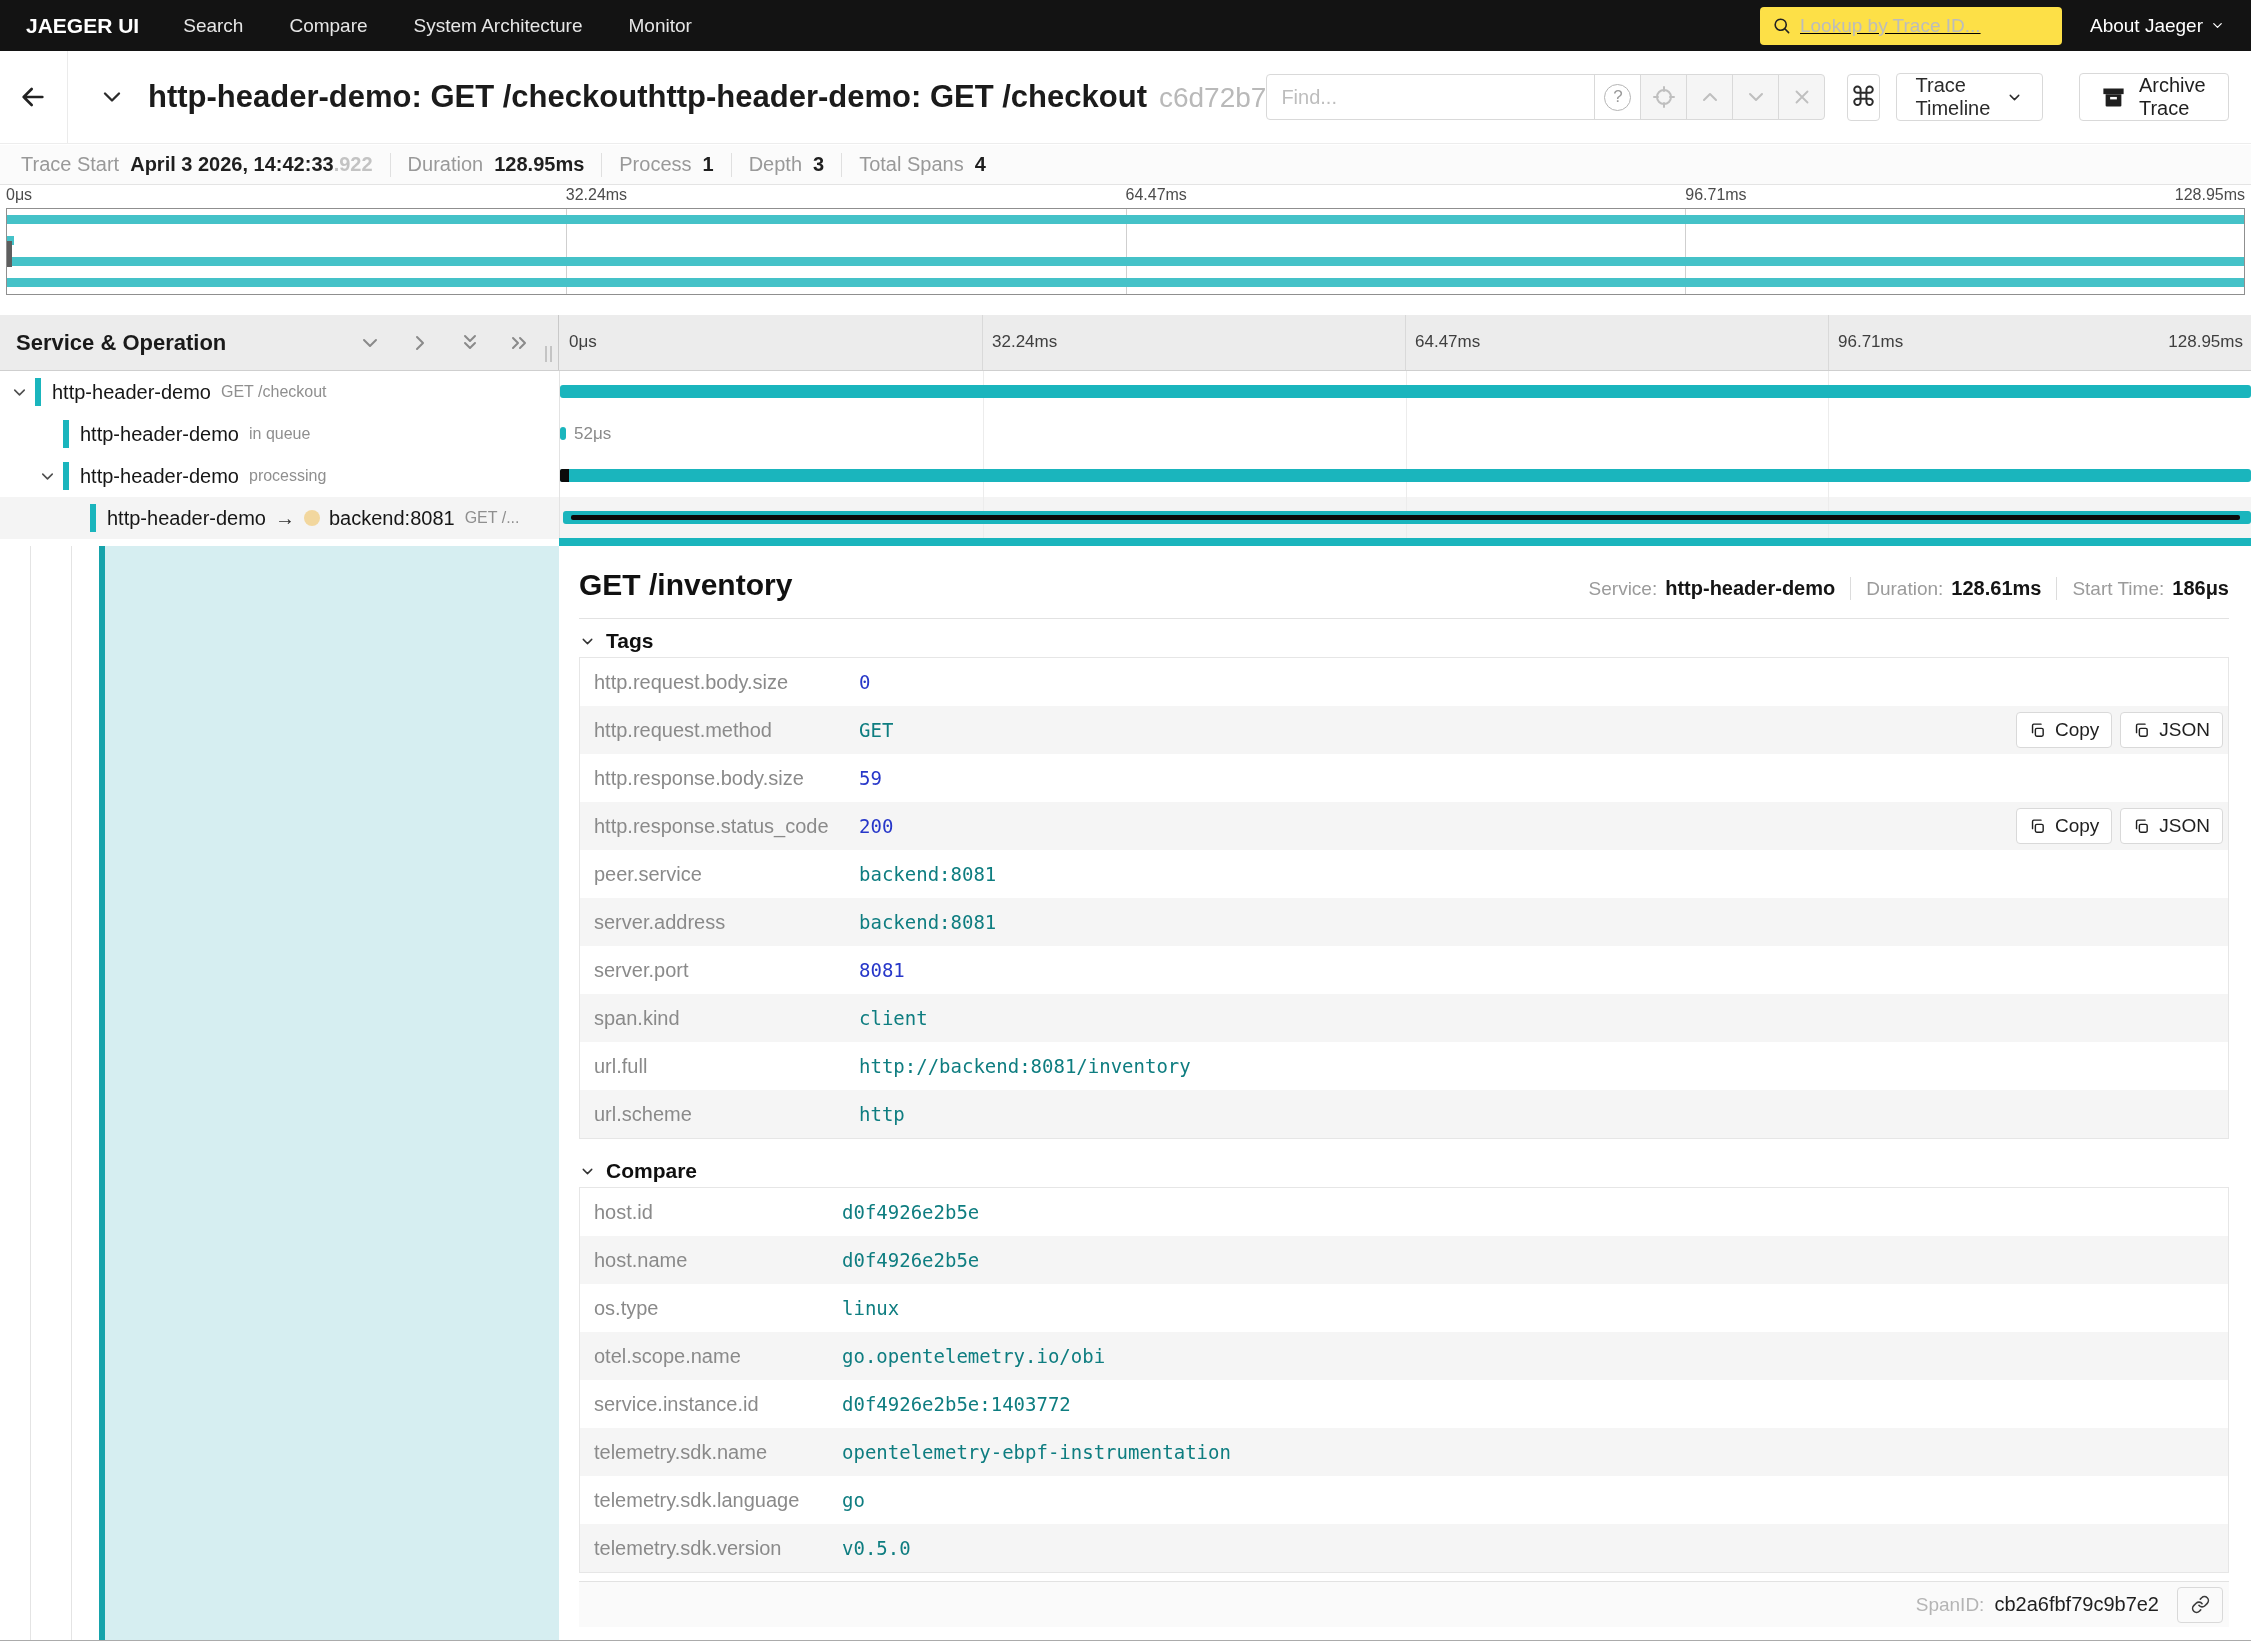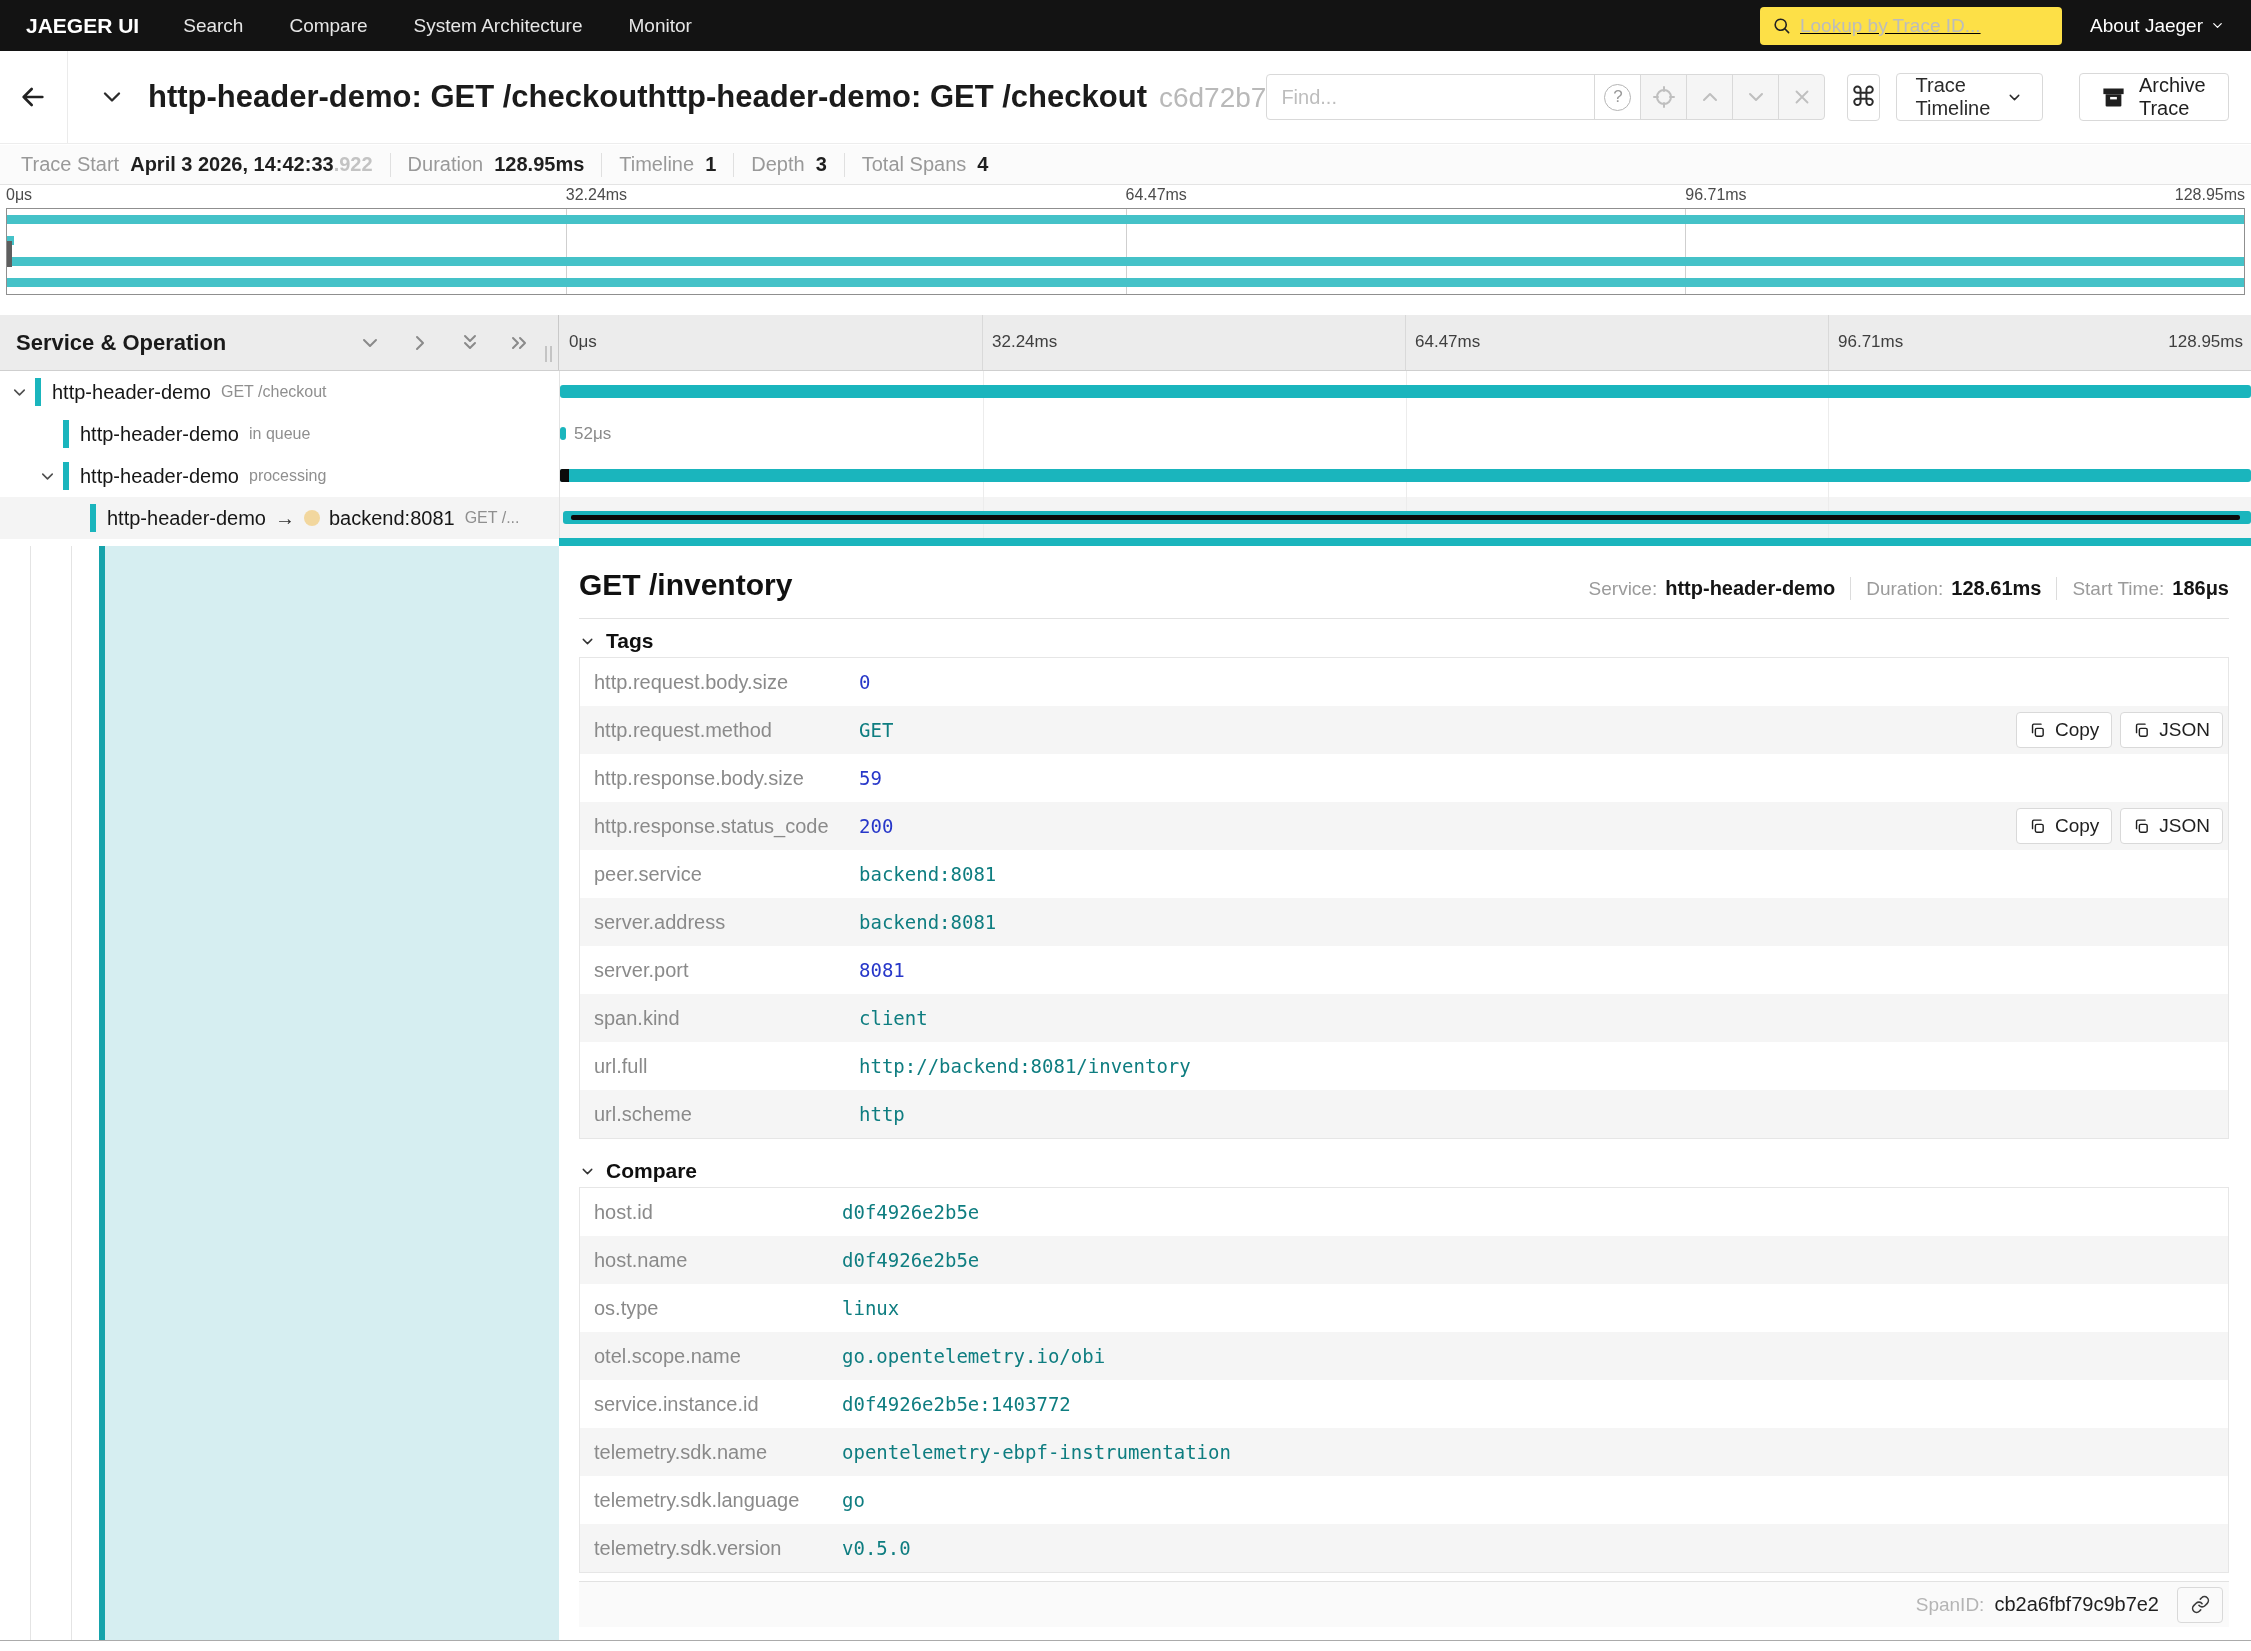--- a/index.html
+++ b/index.html
@@ -260,21 +260,21 @@
   <div class="summary" id="summary-items">
       <span class="sum-item">
         <span class="sum-label">Trace Start</span>
         <span class="sum-value">April 3 2026, 14:42:33<span class="sum-muted">.922</span></span>
       </span>
       <span class="sum-item">
         <span class="sum-label">Duration</span>
         <span class="sum-value">128.95ms</span>
       </span>
       <span class="sum-item">
-        <span class="sum-label">Timeline</span>
+        <span class="sum-label">Process</span>
         <span class="sum-value">1</span>
       </span>
       <span class="sum-item">
         <span class="sum-label">Depth</span>
         <span class="sum-value">3</span>
       </span>
       <span class="sum-item">
         <span class="sum-label">Total Spans</span>
         <span class="sum-value">4</span>
       </span>

